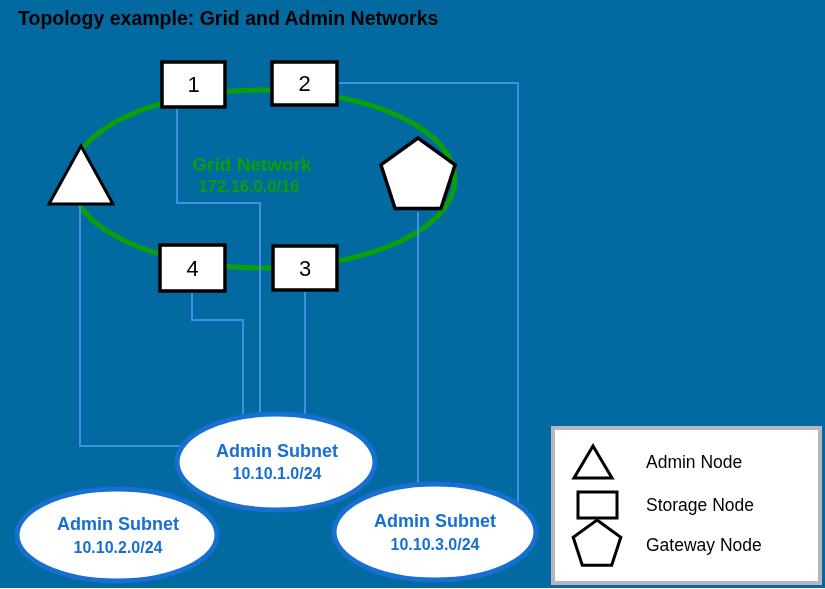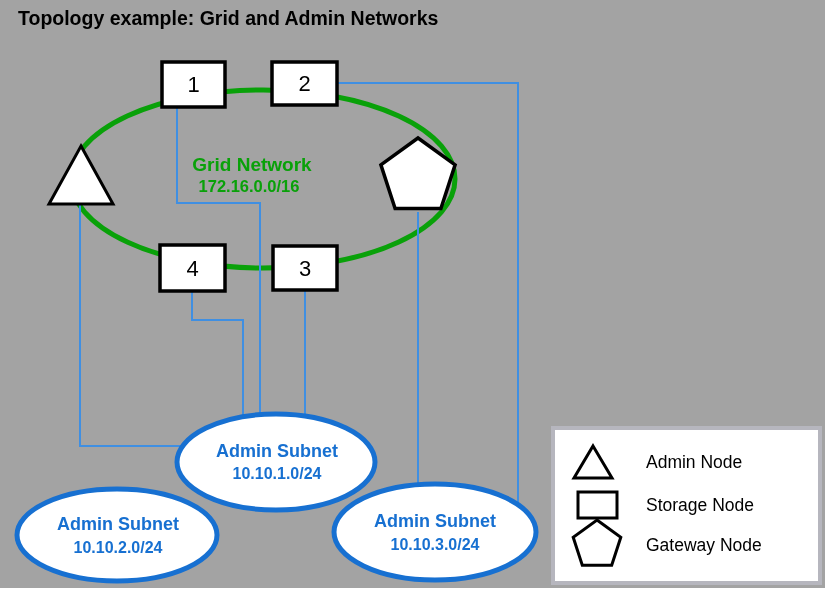--- a/index.html
+++ b/index.html
@@ -1,20 +1,20 @@
 <!DOCTYPE html>
 <html><head>
 <meta charset="utf-8">
 <style>
   html, body { margin: 0; padding: 0; background: #ffffff; }
   .canvas {
     position: relative;
     width: 825px;
     height: 588px;
-    background: #a3a3a3;
+    background: #0369a1;
     overflow: hidden;
   }
   svg { display: block; }
   svg text {
     font-family: "Liberation Sans", sans-serif;
   }
   .title-text  { font-size: 19.5px; font-weight: bold; fill: #000000; }
   .node-num    { font-size: 22px; fill: #000000; text-anchor: middle; }
   .grid-label  { font-size: 19px; font-weight: bold; text-anchor: middle; }
   .grid-cidr   { font-size: 16.5px; font-weight: bold; text-anchor: middle; }

